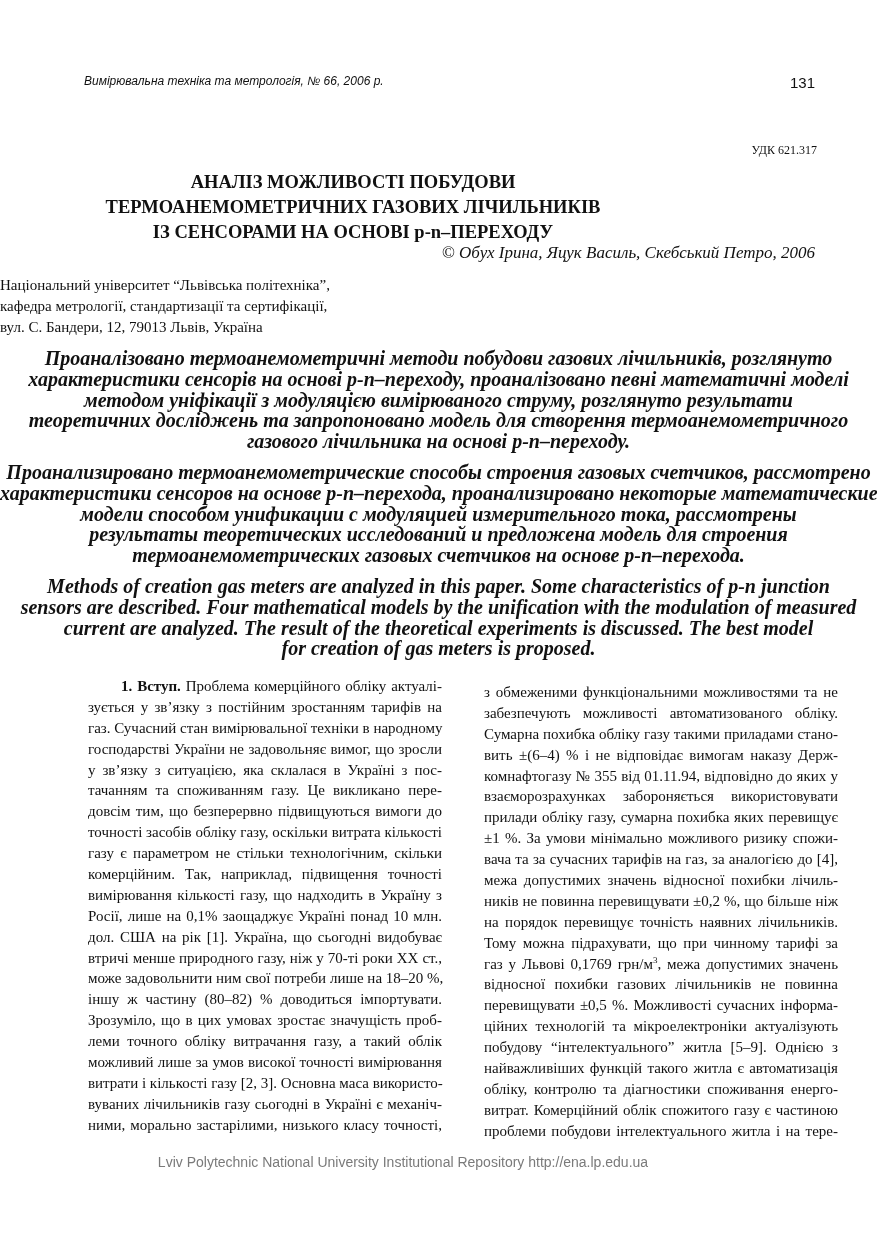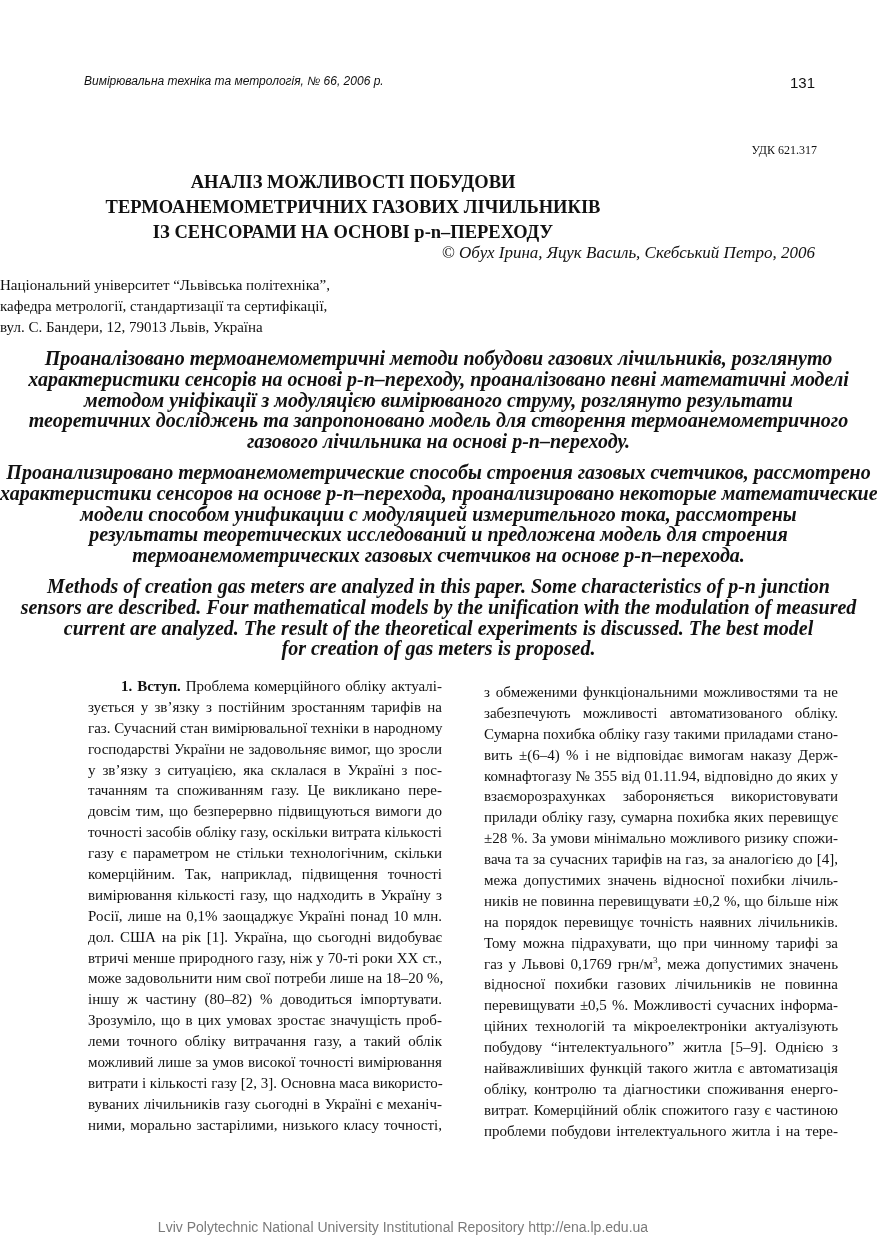--- a/index.html
+++ b/index.html
@@ -46,21 +46,21 @@
     font-family: "Liberation Serif", serif; font-size: 15px; line-height: 20.9px;
   }
   .col-left { left: 88px; }
   .col-right { left: 484px; margin-top: 6px; }
   .col .line { display: block; text-align: justify; text-align-last: justify; white-space: nowrap; height: 20.9px; }
   .col .line.first { padding-left: 33px; }
   .bold { font-weight: bold; }
   sup { font-size: 9px; line-height: 0; vertical-align: super; }
 
   .footer {
-    position: absolute; left: 0; top: 1219px; width: 806px; text-align: center;
+    position: absolute; left: 0; top: 1154px; width: 806px; text-align: center;
     font-family: "Liberation Sans", sans-serif; font-size: 14px; color: #7a7a7a;
   }
 </style>
 </head>
 <body>
 
 <div class="page">
 
   <div class="running-head">Вимірювальна техніка та метрологія, № 66,  2006 р.</div>
   <div class="page-num">131</div>
@@ -128,21 +128,21 @@
   </div>
 
   <div class="col col-right">
     <span class="line">з обмеженими функціональними можливостями та не</span>
     <span class="line">забезпечують можливості автоматизованого обліку.</span>
     <span class="line">Сумарна похибка обліку газу такими приладами стано-</span>
     <span class="line">вить ±(6–4) % і не відповідає вимогам наказу Держ-</span>
     <span class="line">комнафтогазу № 355 від 01.11.94, відповідно до яких у</span>
     <span class="line">взаєморозрахунках забороняється використовувати</span>
     <span class="line">прилади обліку газу, сумарна похибка яких перевищує</span>
-    <span class="line">±28 %. За умови мінімально можливого ризику спожи-</span>
+    <span class="line">±1 %. За умови мінімально можливого ризику спожи-</span>
     <span class="line">вача та за сучасних тарифів на газ, за аналогією до [4],</span>
     <span class="line">межа допустимих значень відносної похибки лічиль-</span>
     <span class="line">ників не повинна перевищувати ±0,2 %, що більше ніж</span>
     <span class="line">на порядок перевищує точність наявних лічильників.</span>
     <span class="line">Тому можна підрахувати, що при чинному тарифі за</span>
     <span class="line"><span>газ у Львові 0,1769 грн/м</span><sup>3</sup><span>, межа допустимих значень</span></span>
     <span class="line">відносної похибки газових лічильників не повинна</span>
     <span class="line">перевищувати ±0,5 %. Можливості сучасних інформа-</span>
     <span class="line">ційних технологій та мікроелектроніки актуалізують</span>
     <span class="line">побудову “інтелектуального” житла [5–9]. Однією з</span>

